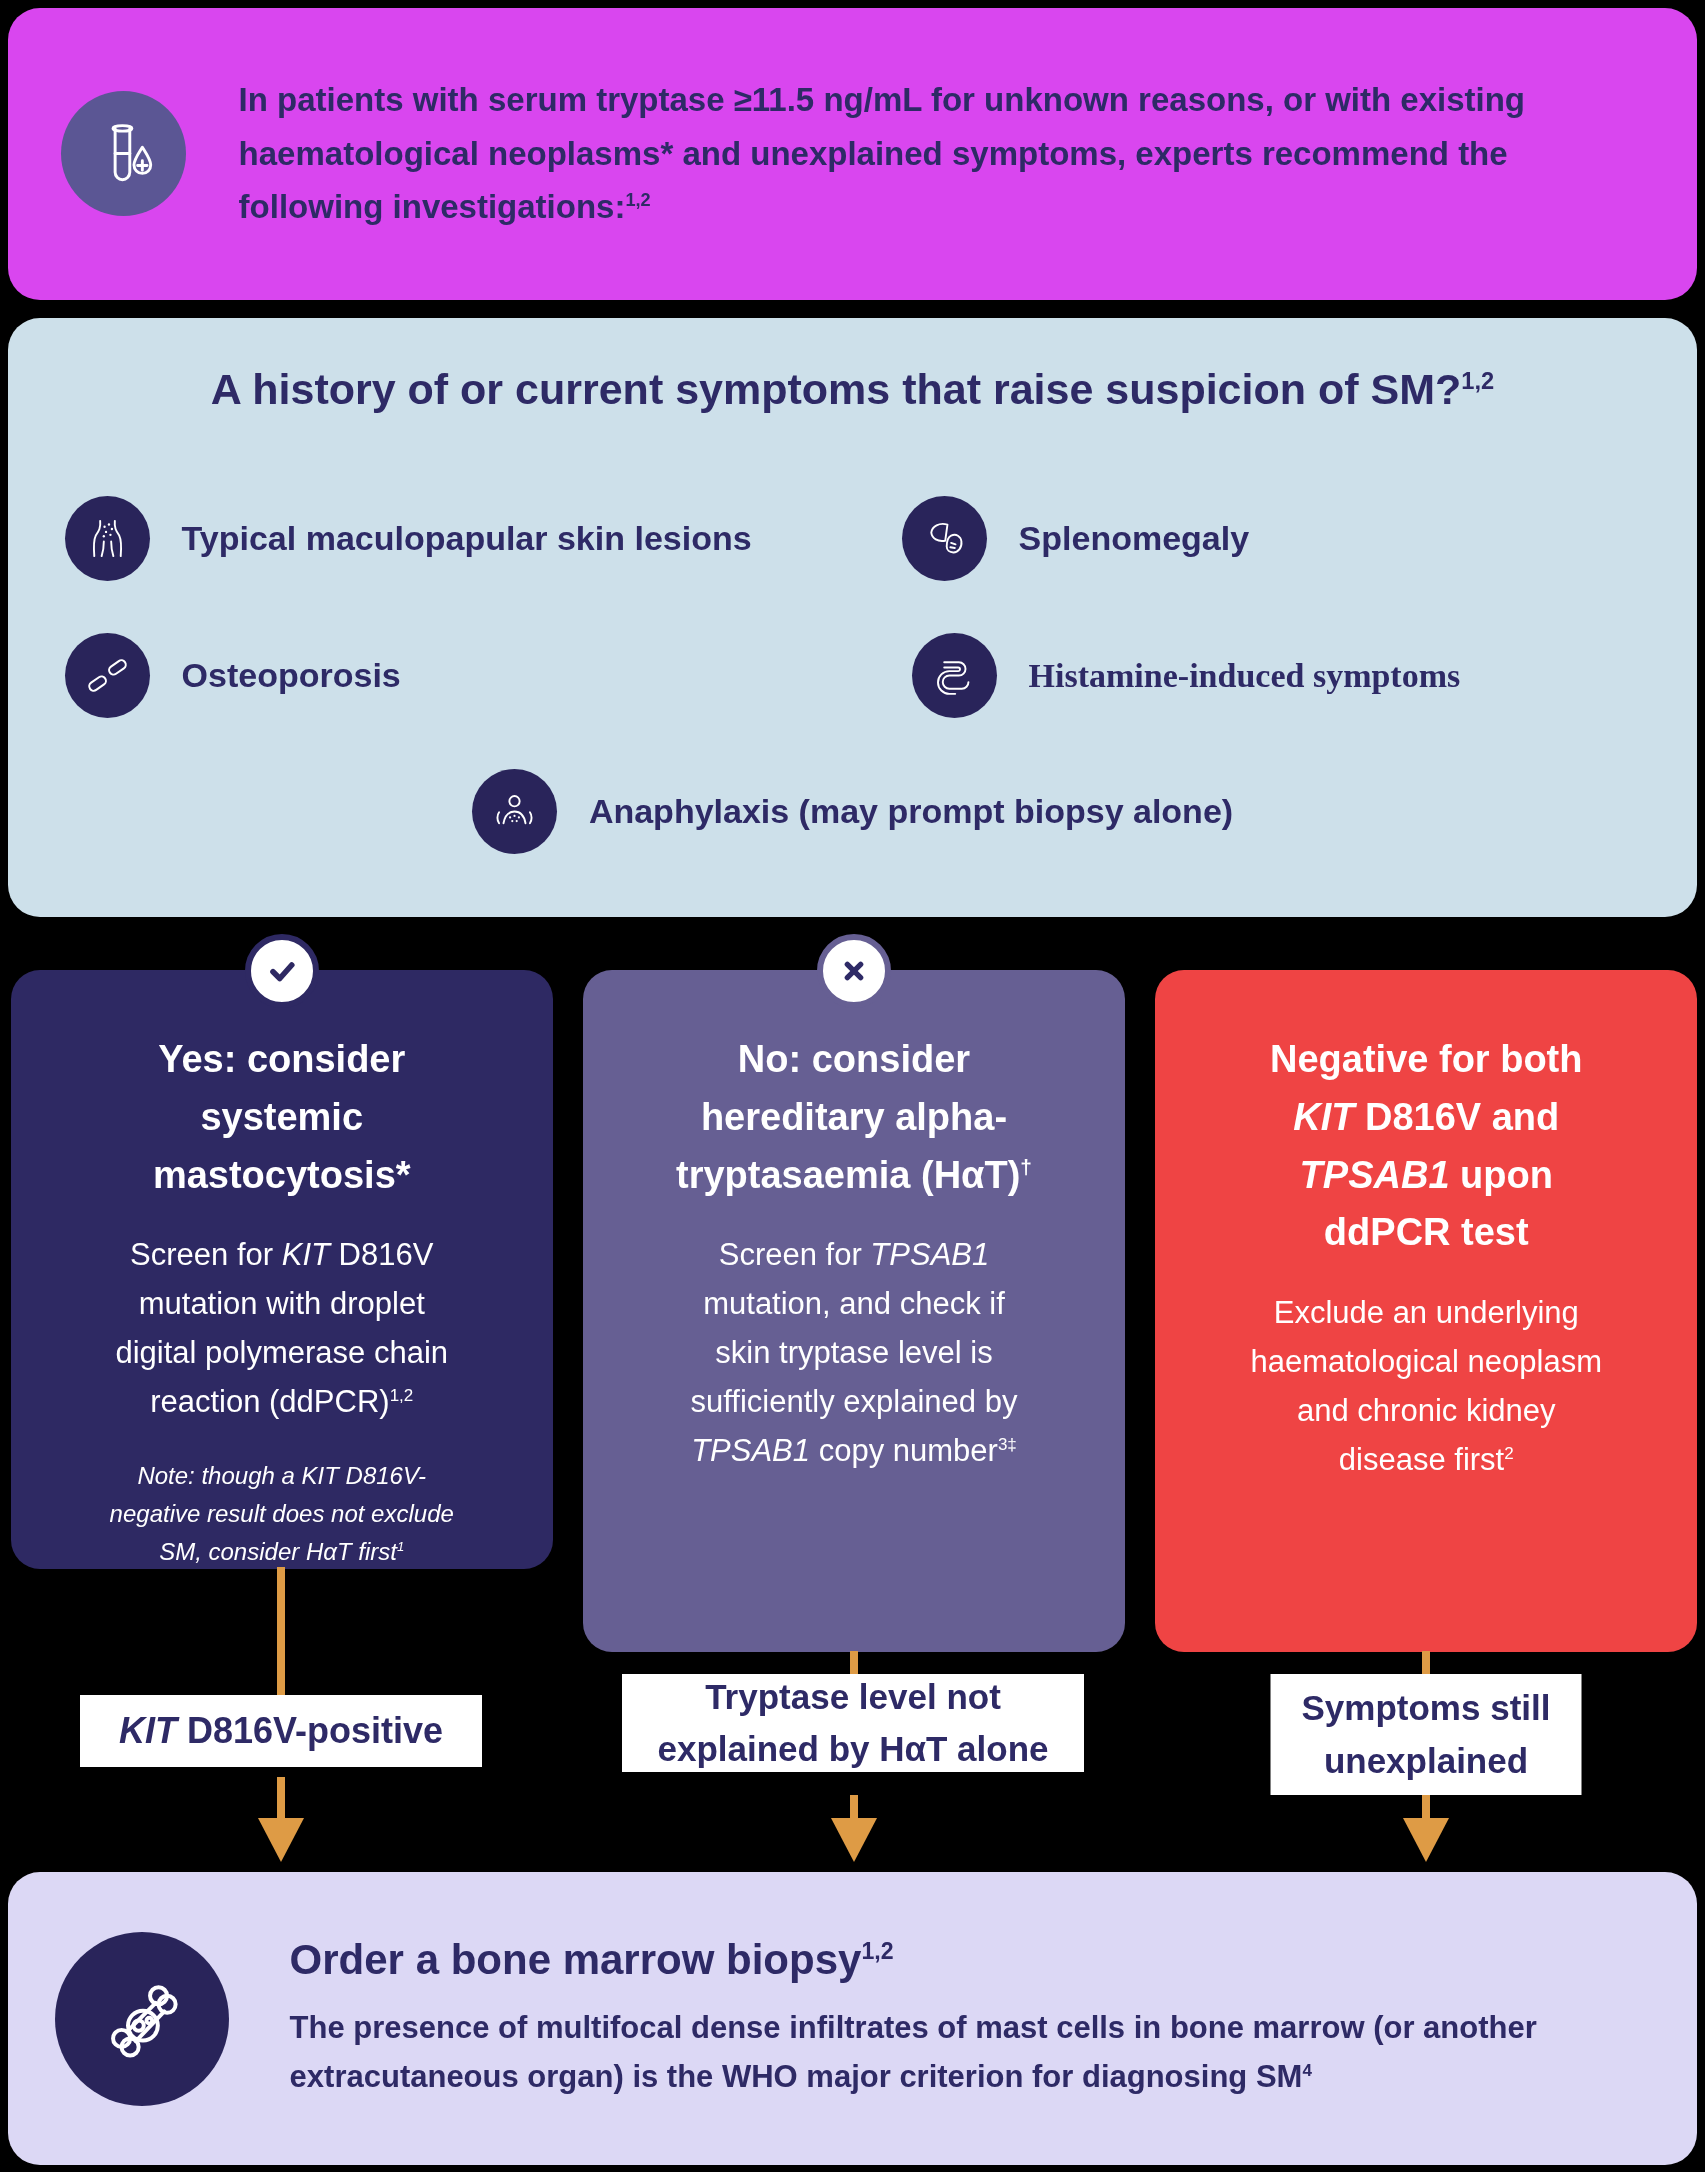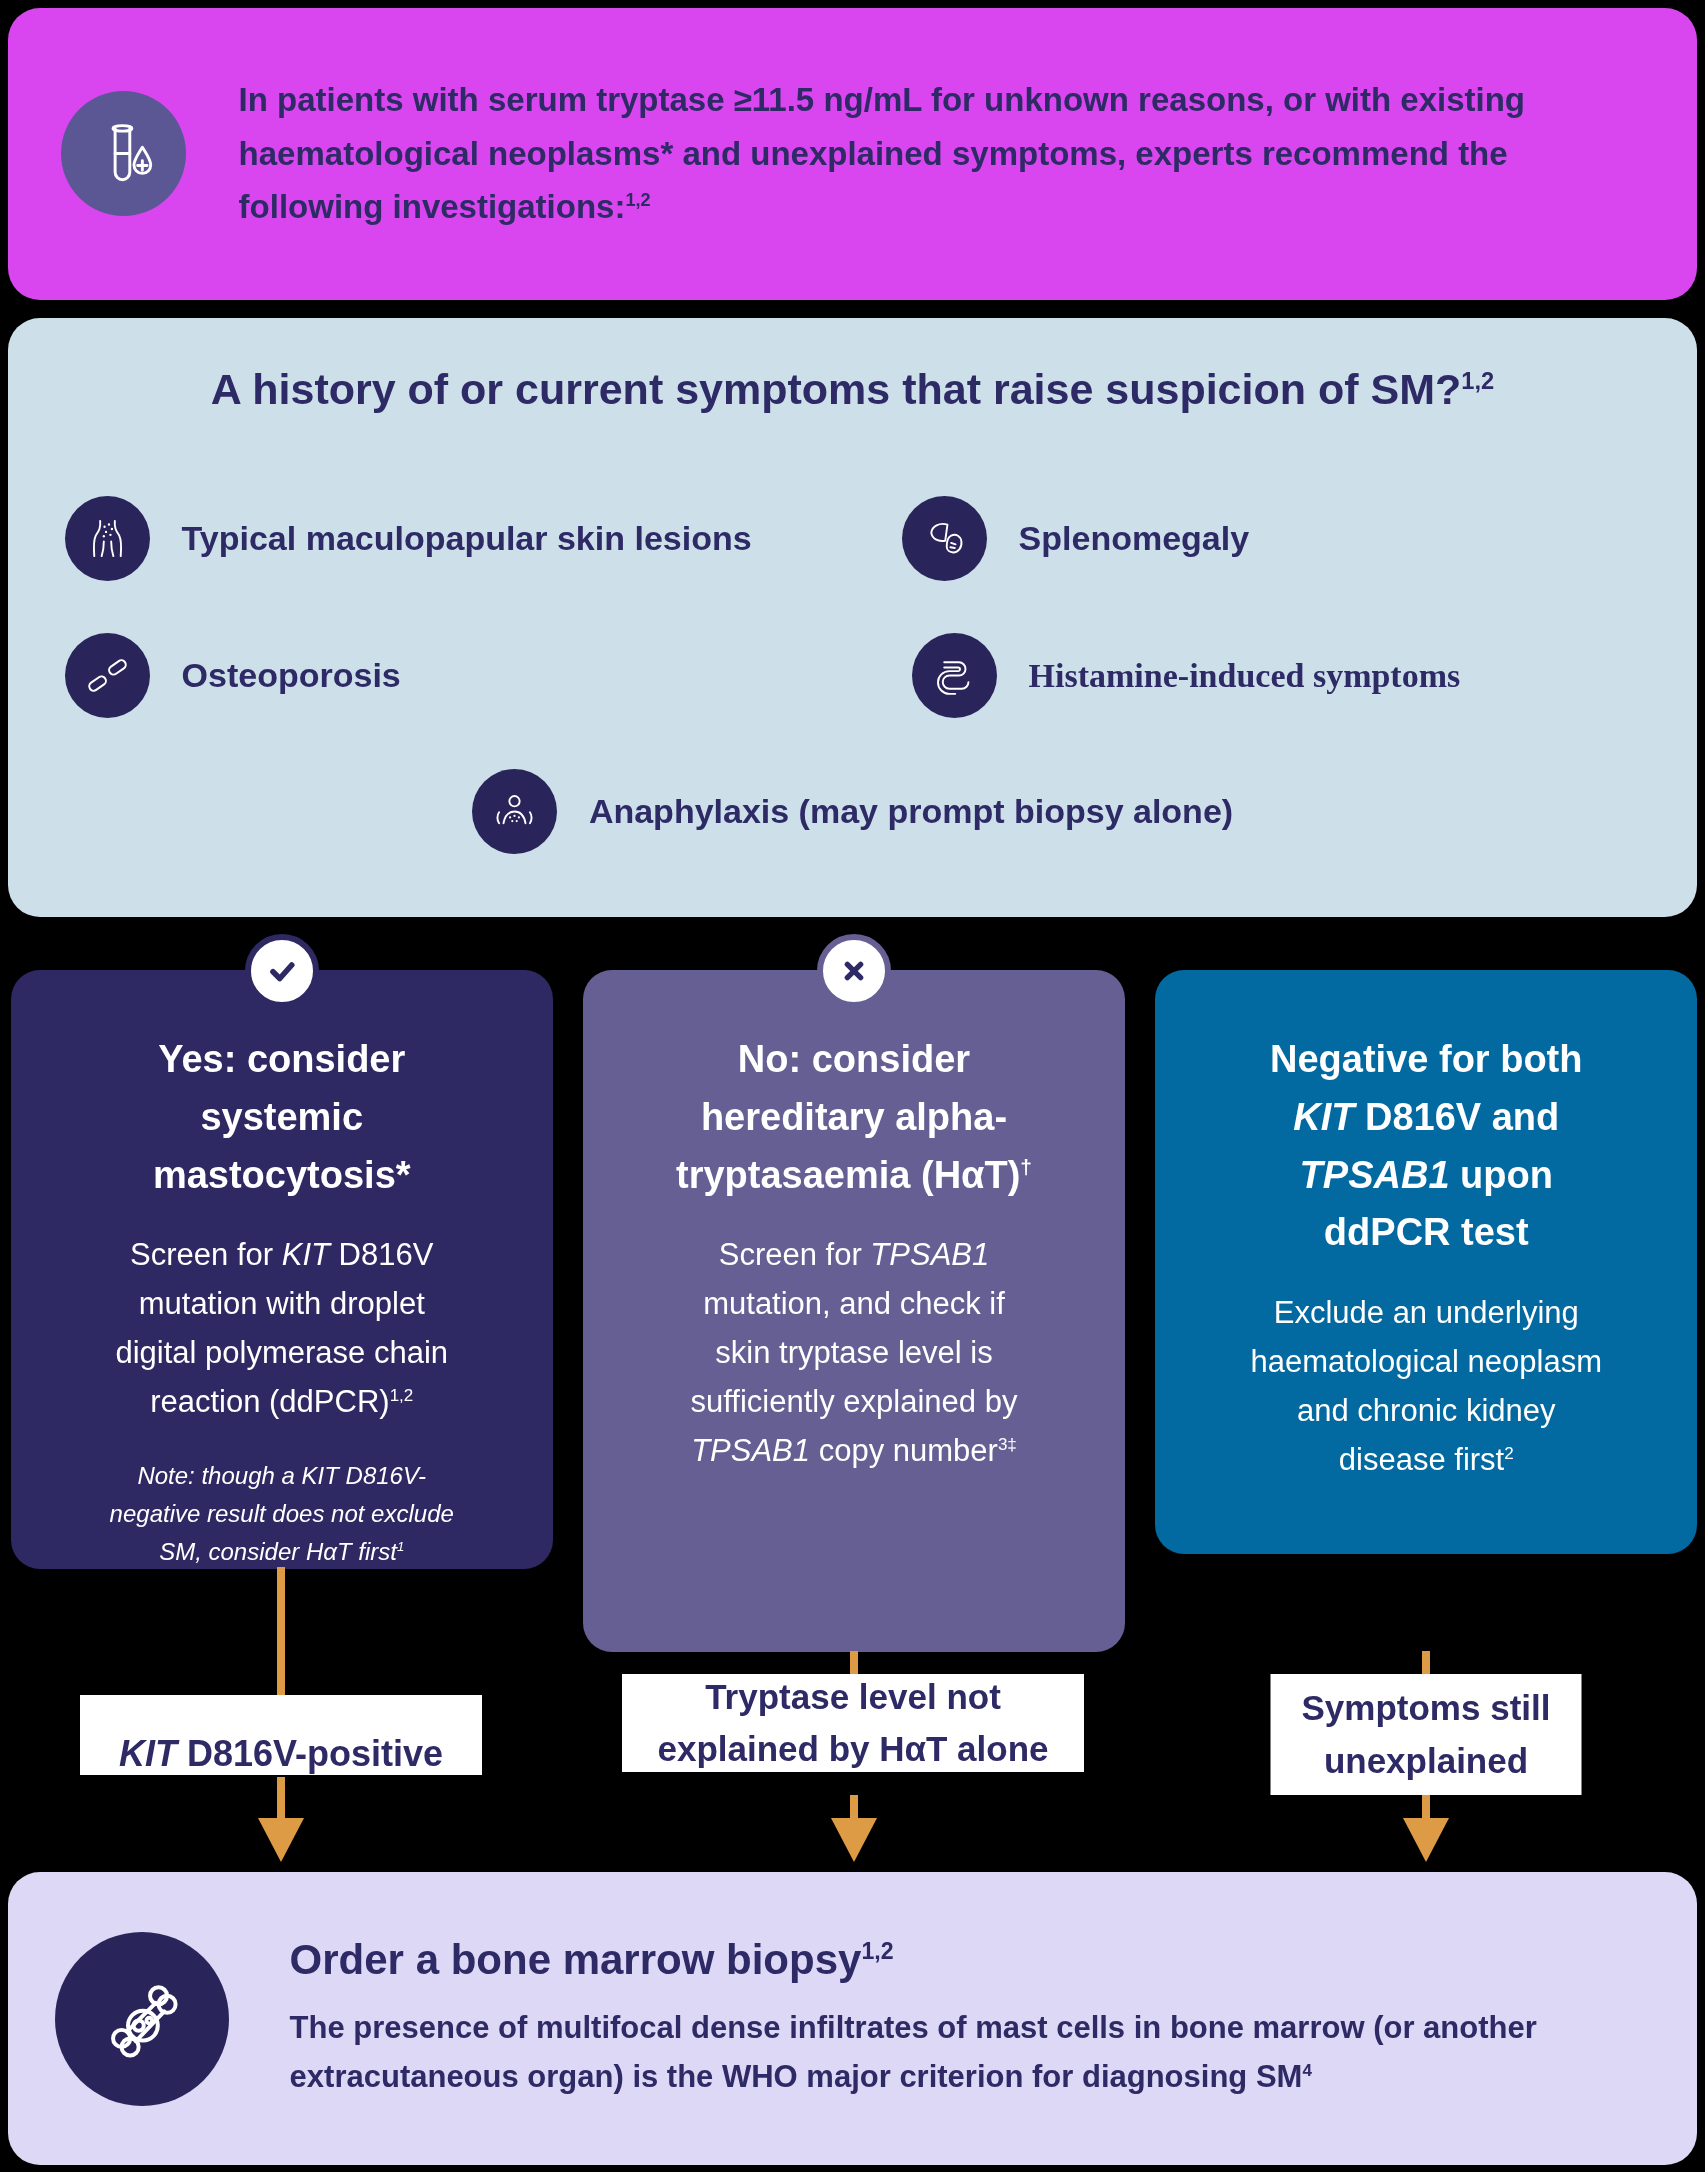--- a/index.html
+++ b/index.html
@@ -26,40 +26,40 @@
   .r1c1{left:57px;top:178px;}  .r1c2{left:894px;top:178px;}
   .r2c1{left:57px;top:315px;}  .r2c2{left:904px;top:315px;font-family:Liberation Serif, serif;}
   .r3{left:0;right:0;top:451px;justify-content:center;}
 
   
   .cards{position:absolute;left:10.6px;right:7.6px;top:970px;display:flex;gap:30px;align-items:flex-start;}
   .card{flex:1;border-radius:29px;position:relative;color:#fff;text-align:center;
         padding:61px 23px 30px;box-sizing:border-box;}
   .card-yes{background:#2e2963;height:599px;}
   .card-no{background:#665f93;height:682px;}
-  .card-neg{background:#0369a1;height:584px;}
+  .card-neg{background:#ef4444;height:682px;}
   .badge{position:absolute;top:-36px;left:50%;transform:translateX(-50%);width:74px;height:74px;
          background:#fff;border-radius:50%;display:flex;align-items:center;justify-content:center;box-sizing:border-box;}
   .badge-yes{border:6.8px solid #2e2963;}
   .badge-no{border:6.8px solid #665f93;}
   .card-h{font-size:38px;line-height:1.52;margin:0 0 27px;font-weight:bold;text-align:center;}
   .card-b{font-size:31px;line-height:1.58;margin:0;font-weight:normal;}
   .card-note{font-size:24px;line-height:1.58;margin:30px 0 0;font-style:italic;font-weight:normal;}
 
   
   .stem{position:absolute;width:7.6px;background:#de9b45;}
   .s1a{left:277px;top:1567px;height:129px;} .s1b{left:277px;top:1777px;height:42px;}
   .s2a{left:850px;top:1651px;height:26.5px;} .s2b{left:850px;top:1795px;height:24px;}
   .s3a{left:1422px;top:1651px;height:26.5px;} .s3b{left:1422px;top:1795px;height:24px;}
   .head{position:absolute;width:0;height:0;border-left:23px solid transparent;
         border-right:23px solid transparent;border-top:44px solid #de9b45;}
   .h1{left:258px;top:1818px;} .h2{left:831px;top:1818px;} .h3{left:1403px;top:1818px;}
   .flow-label{position:absolute;background:#fff;color:#2e2a66;font-weight:bold;text-align:center;
               display:flex;align-items:center;justify-content:center;transform:translateX(-50%);}
-  .lbl1{left:281px;top:1695px;width:402px;height:80px;font-size:36px;align-items:flex-end;}
+  .lbl1{left:281px;top:1695px;width:402px;height:72px;font-size:36px;}
   .lbl2{left:853px;top:1674px;width:462px;height:98px;font-size:35px;line-height:1.5;}
   .lbl3{left:1426px;top:1674px;width:311px;height:121px;font-size:35px;line-height:1.5;}
 
   
   .bottom{position:absolute;left:7.6px;top:1872px;right:7.6px;height:293px;background:#dcd8f5;
           border-radius:32px;display:flex;align-items:center;gap:61px;padding:0 47px;
           box-sizing:border-box;color:#2e2a66;}
   .icircle-bottom{width:174px;height:174px;}
   .bottom-h{font-size:42px;font-weight:bold;margin:0 0 20px;}
   .bottom-b{font-size:31px;font-weight:bold;line-height:1.55;margin:0;max-width:1364px;}

